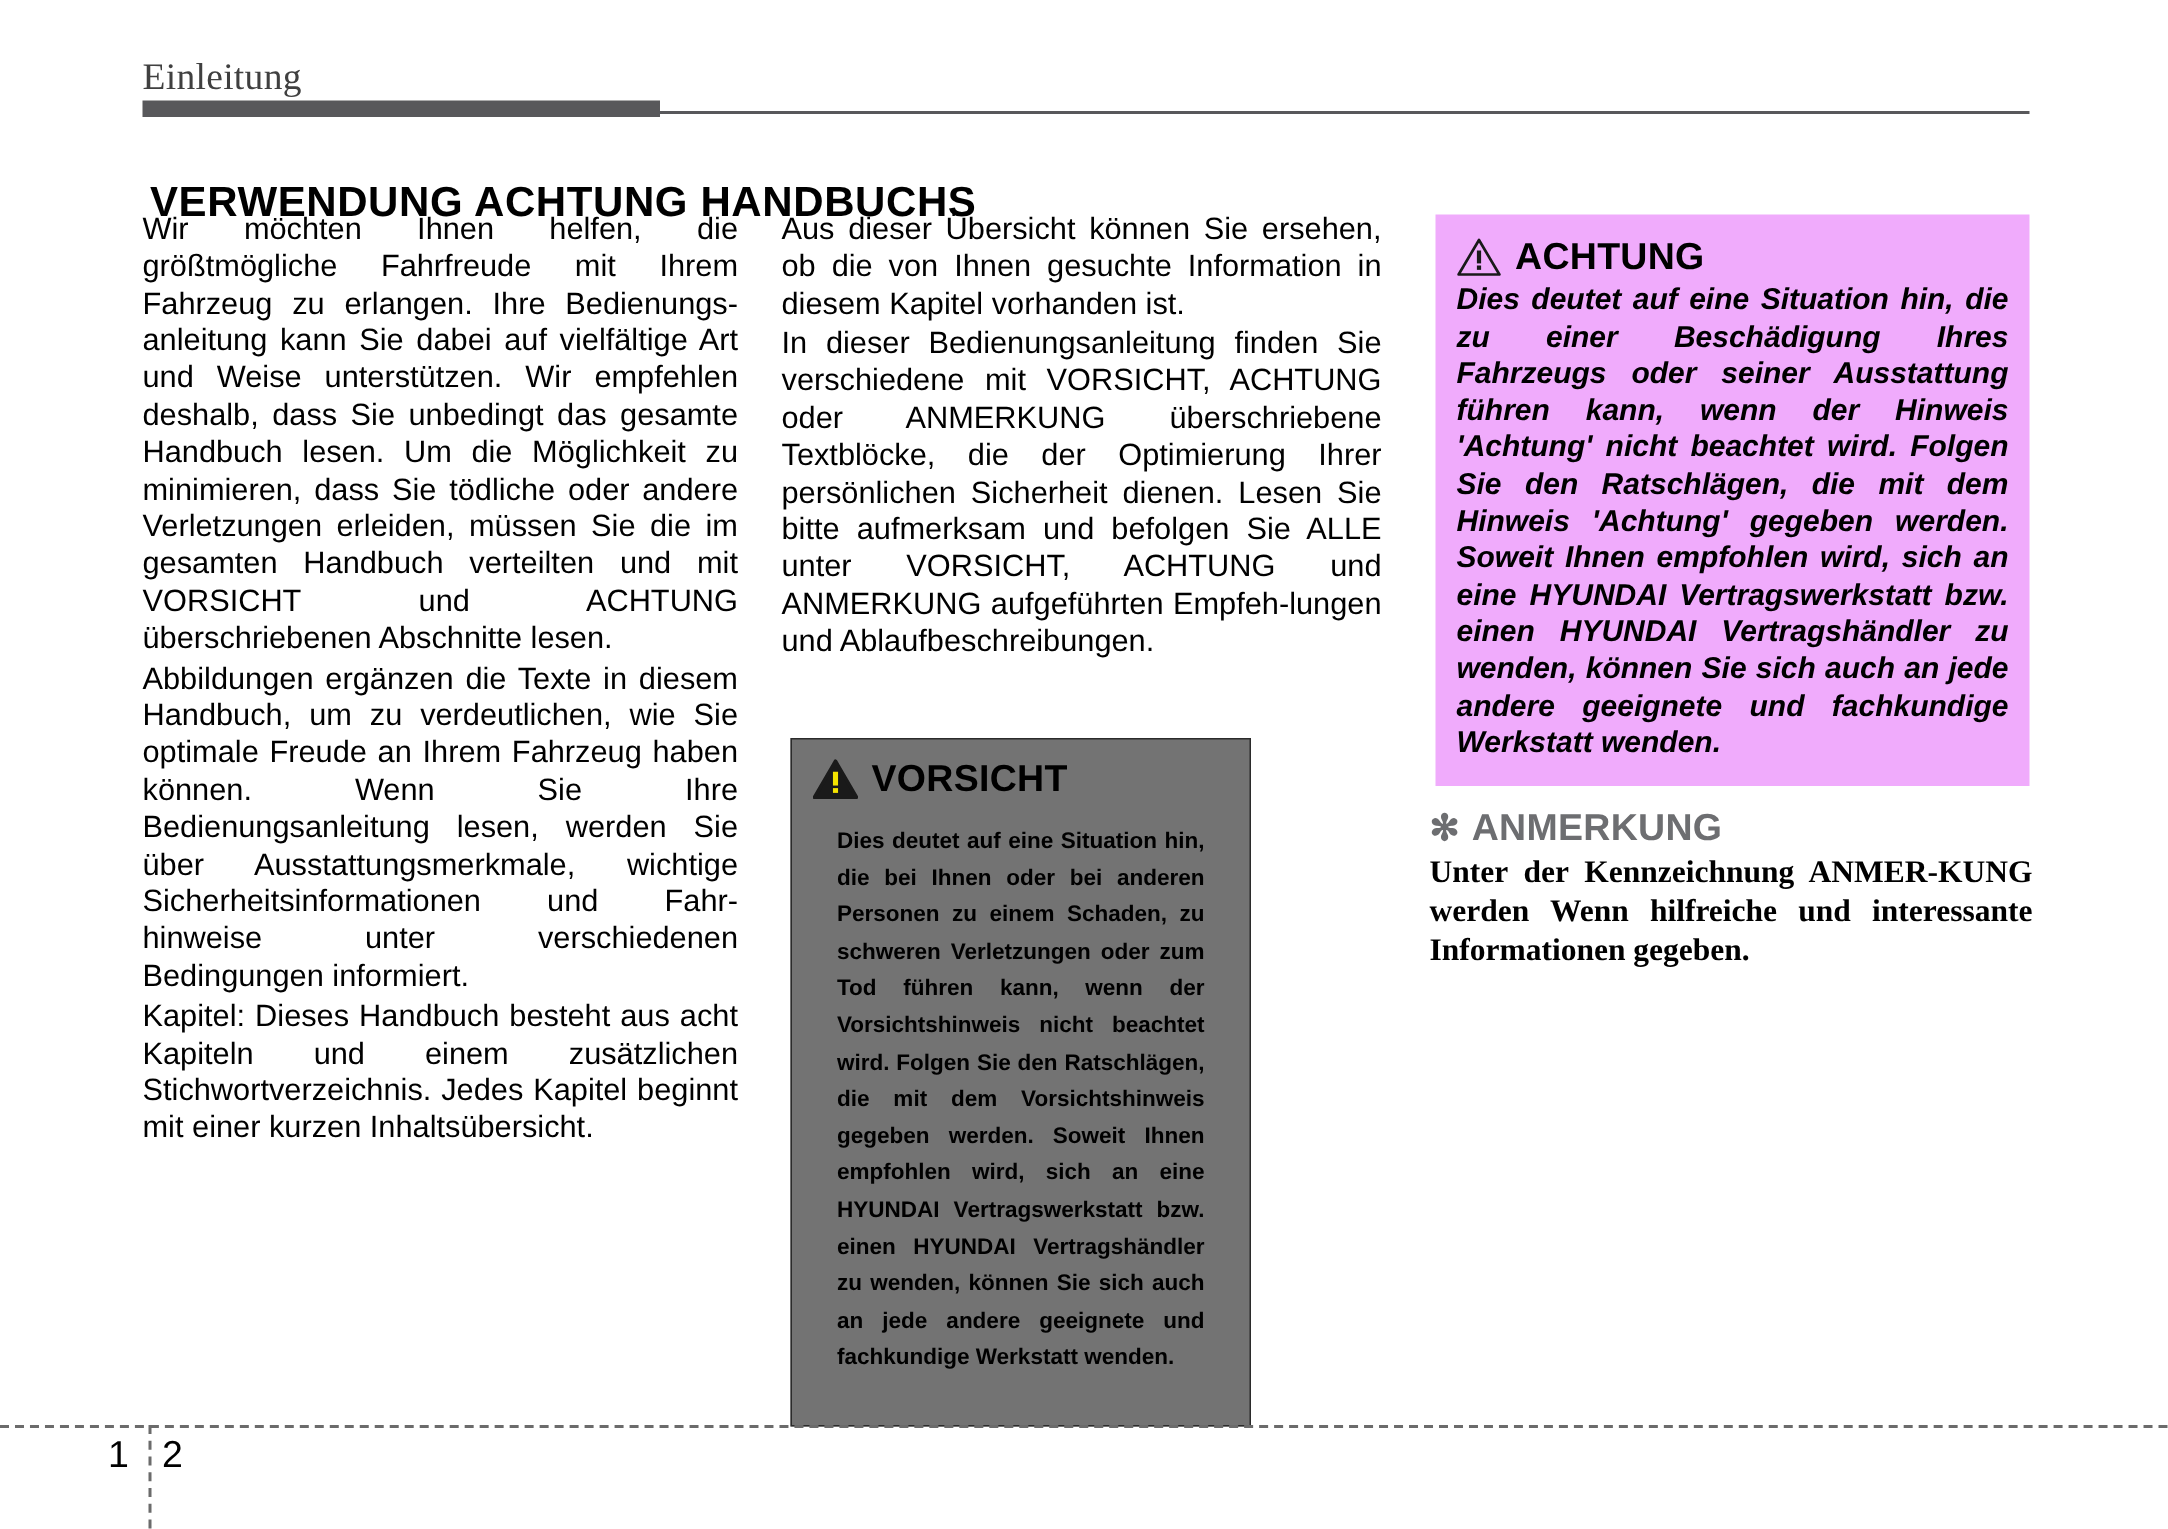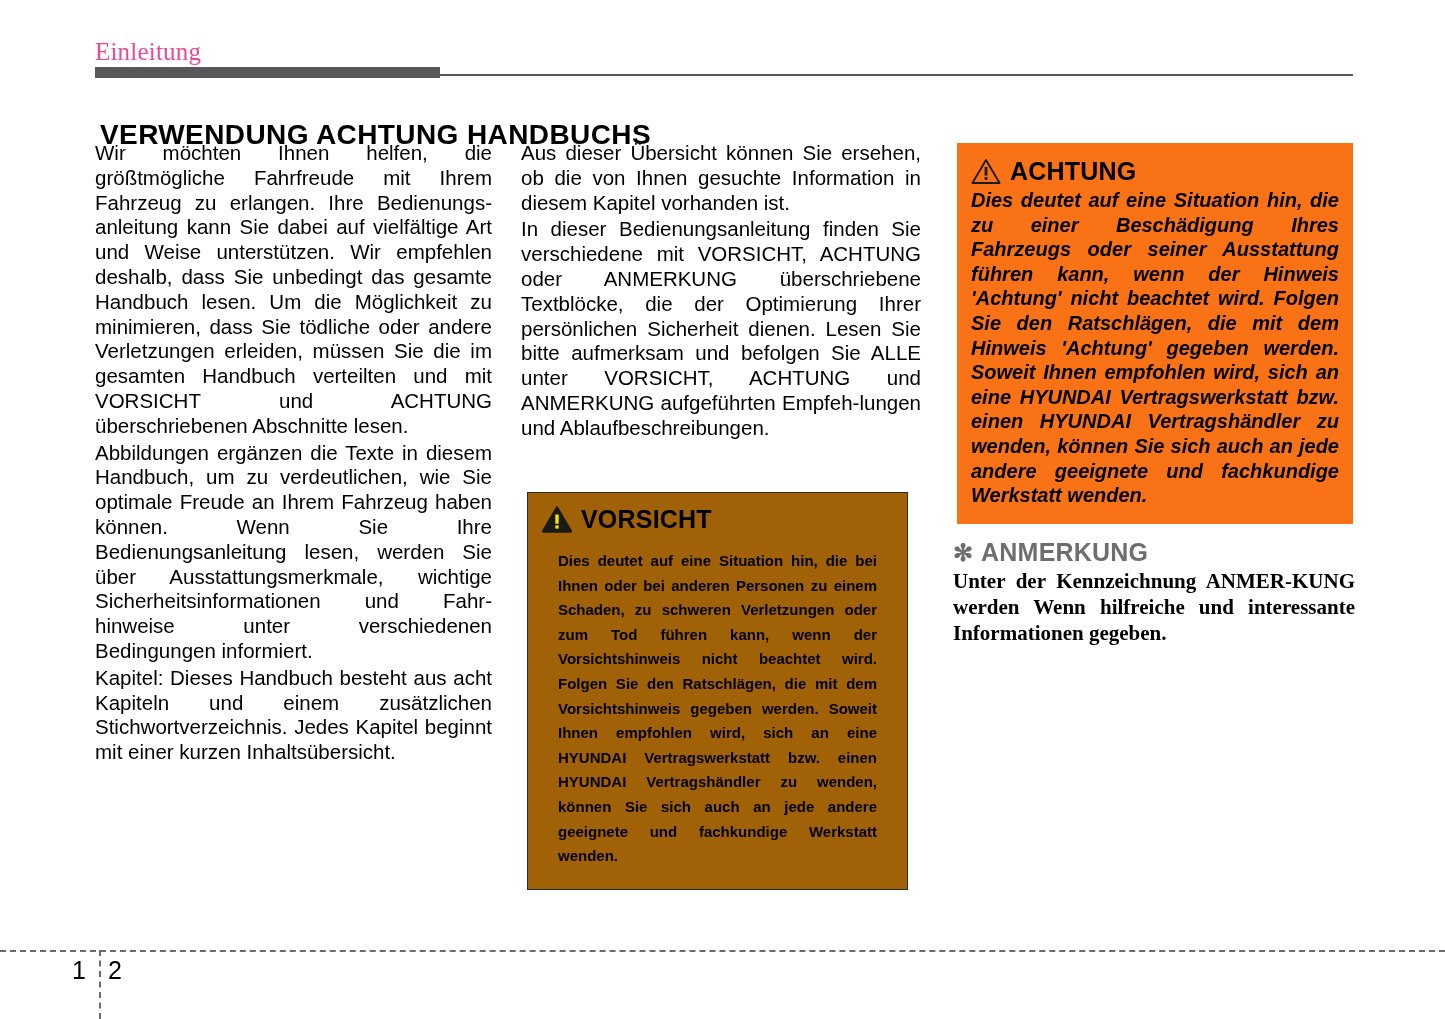--- a/index.html
+++ b/index.html
@@ -20,21 +20,21 @@
   #chapter-header {
     position: absolute;
     left: 95px;
     top: 38px;
     width: 1258px;
     height: 40px;
   }
   #chapter-title {
     font-family: "Liberation Serif", serif;
     font-size: 25px;
-    color: #ec4899;
+    color: #404040;
     line-height: 28px;
     letter-spacing: 0.2px;
     white-space: nowrap;
   }
   #header-rule-thick {
     position: absolute;
     left: 0;
     top: 29px;
     width: 345px;
     height: 11px;
@@ -75,25 +75,25 @@
     text-justify: inter-word;
     margin: 0 0 2px 0;
     hyphens: manual;
   }
 
   
   #vorsicht-box {
     position: absolute;
     left: 527px;
     top: 492px;
-    width: 381px;
+    width: 307px;
     box-sizing: border-box;
-    background: #a16207;
+    background: #737373;
     border: 1.5px solid #2b2b2b;
-    padding: 12px 14px 4px 14px;
+    padding: 12px 14px 16px 14px;
   }
   #vorsicht-head {
     display: flex;
     align-items: center;
     gap: 9px;
     margin-bottom: 4px;
   }
   #vorsicht-head .label {
     font-size: 25px;
     font-weight: bold;
@@ -109,21 +109,21 @@
     margin: 16px;
   }
 
   
   #achtung-box {
     position: absolute;
     left: 957px;
     top: 143px;
     width: 396px;
     box-sizing: border-box;
-    background: #f97316;
+    background: #f0abfc;
     padding: 14px 14px 16px 14px;
   }
   #achtung-head {
     display: flex;
     align-items: center;
     gap: 9px;
     margin-bottom: 3px;
   }
   #achtung-head .label {
     font-size: 25px;

